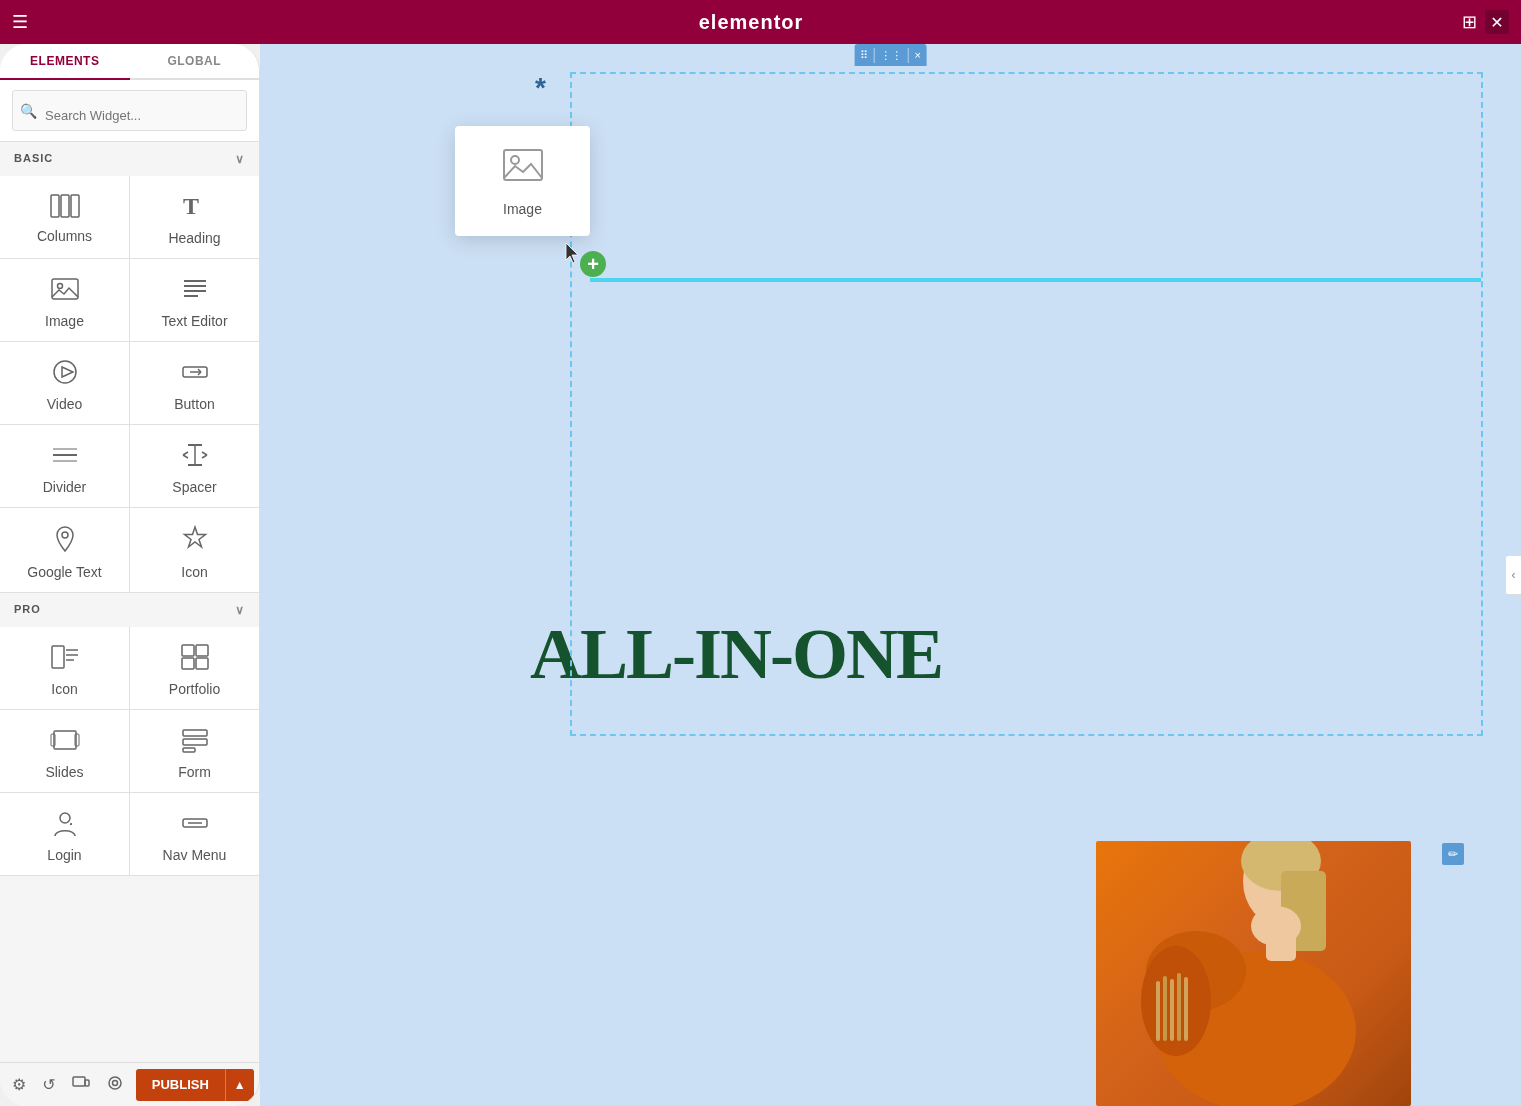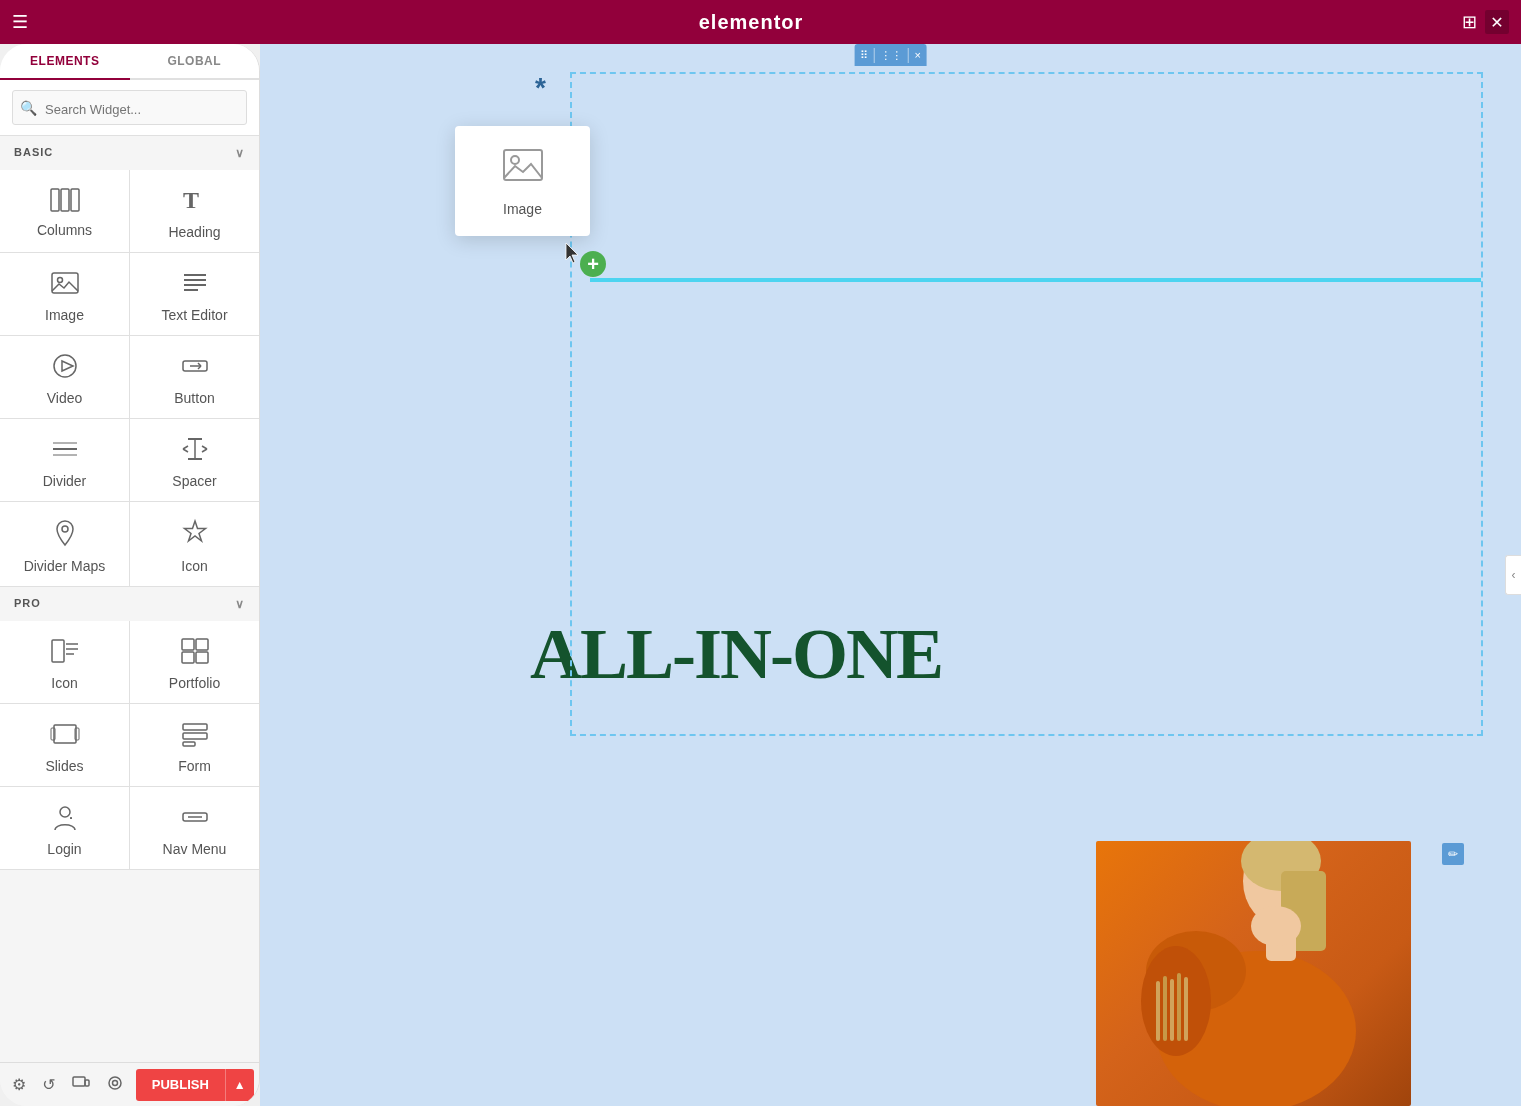--- a/index.html
+++ b/index.html
@@ -59,21 +59,21 @@
       margin-bottom: -2px;
     }
 
     .search-bar {
       padding: 10px 12px;
       background: #fff;
       border-bottom: 1px solid #e0e0e0;
     }
     .search-bar input {
       width: 100%;
-      padding: 11px 10px 7px 32px;
+      padding: 17px 10px 7px 32px;
       border: 1px solid #ddd;
       border-radius: 3px;
       font-size: 13px;
       background: #f9f9f9;
       color: #be185d;
       outline: none;
     }
     .search-wrapper {
       position: relative;
     }
@@ -135,21 +135,21 @@
       height: 44px;
       padding: 0 8px;
       gap: 8px;
       width: 260px;
       flex-shrink: 0;
     }
     .bottom-icon { color: #666; font-size: 16px; cursor: pointer; padding: 4px; }
     .publish-btn {
       display: flex;
       align-items: center;
-      background: #ef4444;
+      background: #c2410c;
       color: #fff;
       border: none;
       border-radius: 3px;
       font-size: 13px;
       font-weight: 700;
       cursor: pointer;
       height: 32px;
       margin-left: auto;
     }
     .publish-main {
@@ -470,21 +470,21 @@
           <span class="widget-label">Spacer</span>
         </div>
 
         <div class="widget-item">
           <span class="widget-icon">
             <svg width="30" height="30" viewBox="0 0 30 30" fill="none">
               <path d="M15 3 C10 3 7 7 7 11 C7 17 15 27 15 27 C15 27 23 17 23 11 C23 7 20 3 15 3 Z" stroke="#666" stroke-width="1.5" fill="none"></path>
               <circle cx="15" cy="11" r="3" stroke="#666" stroke-width="1.5" fill="none"></circle>
             </svg>
           </span>
-          <span class="widget-label">Divider Maps</span>
+          <span class="widget-label">Google Text</span>
         </div>
 
         <div class="widget-item">
           <span class="widget-icon">
             <svg width="30" height="30" viewBox="0 0 30 30" fill="none">
               <path d="M15 3 L17.5 10.5 H25.5 L19 15.5 L21.5 23 L15 18 L8.5 23 L11 15.5 L4.5 10.5 H12.5 Z" stroke="#666" stroke-width="1.5" fill="none"></path>
             </svg>
           </span>
           <span class="widget-label">Icon</span>
         </div>

